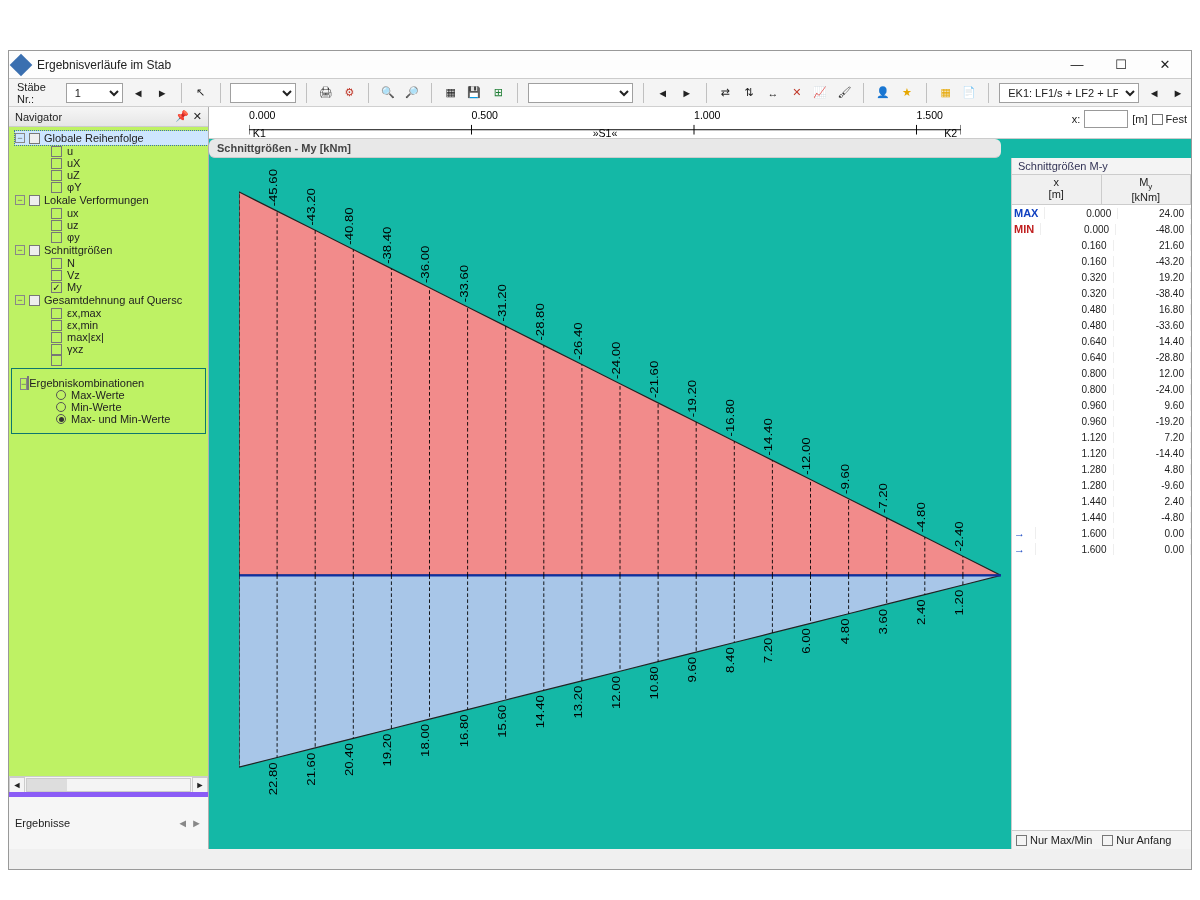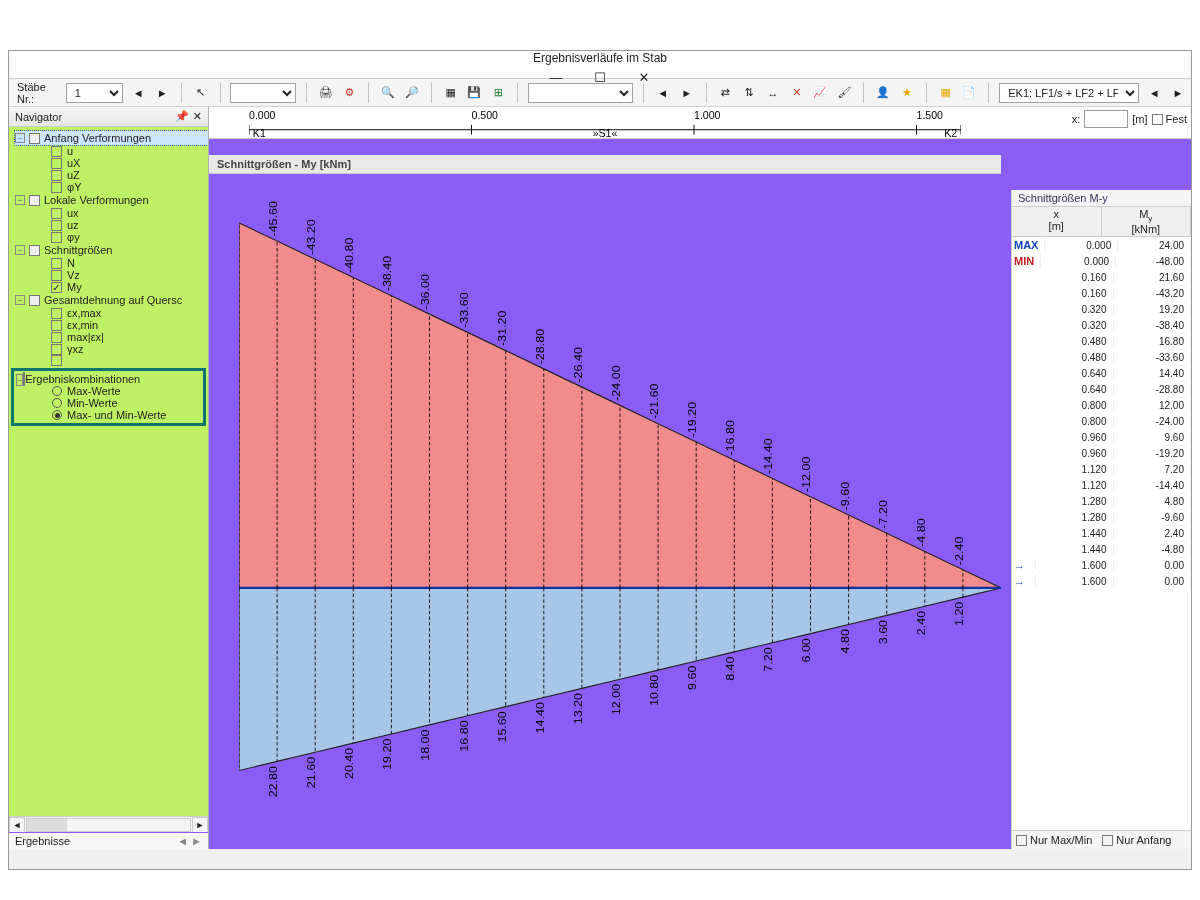--- a/index.html
+++ b/index.html
@@ -1,20 +1,20 @@
 <!DOCTYPE html>
 <html><head>
 <meta charset="utf-8">
 <style>
 * { box-sizing: border-box; margin: 0; padding: 0; font-family: "Segoe UI", Tahoma, sans-serif; font-size: 11px; color: #222; }
 html, body { width: 1200px; height: 900px; background: #fff; }
 
 .window { position: absolute; left: 8px; top: 50px; width: 1184px; height: 820px; border: 1px solid #999; background: #f0f0f0; }
 
-.titlebar { height: 28px; display: flex; align-items: center; padding: 0 4px; border-bottom: 1px solid #ccc; background: #fdfdfd; flex-direction: column; }
+.titlebar { height: 28px; display: flex; align-items: center; padding: 0 4px; border-bottom: 1px solid #ccc; background: #fdfdfd; }
 .titlebar .app-icon { width: 16px; height: 16px; background: #3a6fb0; transform: rotate(45deg); margin-right: 8px; }
 .titlebar .title { flex: 1; font-size: 12px; }
 .titlebar .winbtns { display: flex; gap: 0; }
 .titlebar .winbtn { width: 44px; height: 24px; display: flex; align-items: center; justify-content: center; font-size: 13px; }
 
 .toolbar { height: 28px; display: flex; align-items: center; padding: 2px 4px; gap: 6px; border-bottom: 1px solid #d0d0d0; background: #f4f4f4; }
 .toolbar .lbl { padding: 0 4px; }
 .toolbar select, .toolbar input[type=text] { height: 20px; border: 1px solid #a0a0a0; background: #fff; padding: 0 4px; }
 .toolbar .sep { width: 1px; height: 20px; background: #c0c0c0; margin: 0 4px; }
 .toolbar .tbtn { width: 22px; height: 22px; display:flex; align-items:center; justify-content:center; border:1px solid transparent; }
@@ -27,35 +27,35 @@
 .tree { flex:1; overflow:auto; padding: 4px 0; }
 .tree .grp { padding-left: 6px; }
 .tree .grp > .grp-head { display:flex; align-items:center; gap:4px; padding:1px 0; }
 .tree .grp-head .exp { width:10px; height:10px; border:1px solid #888; font-size:9px; line-height:8px; text-align:center; color:#666; }
 .tree .grp-head .cb { width:11px; height:11px; border:1px solid #777; background:#eee; }
 .tree .item { padding-left: 36px; display:flex; align-items:center; gap:5px; }
 .tree .item .cb { width:11px; height:11px; border:1px solid #777; }
 .tree .item .cb.checked::after { content:"✓"; font-size:10px; line-height:9px; display:block; text-align:center; }
 .tree .item .rb { width:10px; height:10px; border:1px solid #555; border-radius:50%; display:flex; align-items:center; justify-content:center; }
 .tree .item .rb.sel::after { content:""; width:5px; height:5px; background:#333; border-radius:50%; }
-.tree .highlight { border:3px solid #0f766e; margin:2px; padding:2px; }
+.tree .highlight { border:1px solid #0f766e; margin:2px; padding:8px; }
 .tree .sel-row { background:#cde6ff; outline:1px dotted #3a6fb0; }
 .nav-scroll { height:16px; border-top:1px solid #ccc; background:#f4f4f4; display:flex; align-items:center; }
 .nav-scroll .sb-track { flex:1; height:14px; border:1px solid #ccc; margin:0 1px; position:relative; }
 .nav-scroll .sb-thumb { position:absolute; left:0; top:0; height:100%; width:40px; background:#ddd; }
 .nav-scroll .sb-btn { width:16px; height:16px; border:1px solid #ccc; display:flex; align-items:center; justify-content:center; font-size:9px; }
-.nav-tabs { border-top:1px solid #8b5cf6; padding:2px 6px; display:flex; justify-content:space-between; align-items:center; background:#f6f6f6; font-size:11px;text-align:center; }
-
-.main { flex:1; display:flex; flex-direction:column; background:#8b5cf6; position:relative;gap:16px; }
+.nav-tabs { border-top:5px solid #8b5cf6; padding:20px 6px; display:flex; justify-content:space-between; align-items:center; background:#f6f6f6; font-size:11px;text-align:center; }
+
+.main { flex:1; display:flex; flex-direction:column; background:#14b8a6; position:relative; }
 .ruler { height: 32px; border-bottom:1px solid #ccc; position:relative; background:#fff; }
 .ruler .axis { position:absolute; left:40px; right:230px; top:0; height:32px; }
 .ruler svg { width:100%; height:100%; }
 .ruler .xcell { position:absolute; right:4px; top:3px; display:flex; align-items:center; gap:4px; }
 .ruler .xcell input { width:44px; height:18px; border:1px solid #999; }
-.chart-title { background:#e8e8e8; border-bottom:1px solid #ccc; padding:3px 8px; font-weight:bold; color:#444; margin-right:190px; }
+.chart-title { background:#e8e8e8; border-bottom:1px solid #ccc; padding:3px 8px; font-weight:bold; color:#444; margin-right:190px;border-radius:6px; }
 
 .chart-area { flex:1; display:flex; }
 .chart { flex:1; position:relative; margin:10px 10px 10px 30px; }
 .chart svg { width:100%; height:100%; }
 
 .side-table { width:180px; border-left:1px solid #ccc; background:#fff; display:flex; flex-direction:column; }
 .st-title { padding:2px 6px; background:#f4f4f4; border-bottom:1px solid #ccc; color:#335; }
 .st-head { display:flex; border-bottom:1px solid #ccc; }
 .st-head div { flex:1; text-align:center; padding:1px 0; border-right:1px solid #ccc; background:#f0f0f0; font-size:10px; }
 .st-body { flex:1; overflow:auto; }
@@ -136,21 +136,21 @@
         <span class="pin">
             <span>📌</span>
             <span>✕</span>
           </span>
       </div>
       <div class="tree" id="tree">
           <div class="grp">
             <div class="grp-head sel-row">
               <span class="exp">−</span>
               <span class="cb"></span>
-              <span>Anfang Verformungen</span>
+              <span>Globale Reihenfolge</span>
             </div>
             <div class="item">
               <span class="cb"></span>
               <span>u</span>
             </div>
             <div class="item">
               <span class="cb"></span>
               <span>uX</span>
             </div>
             <div class="item">

